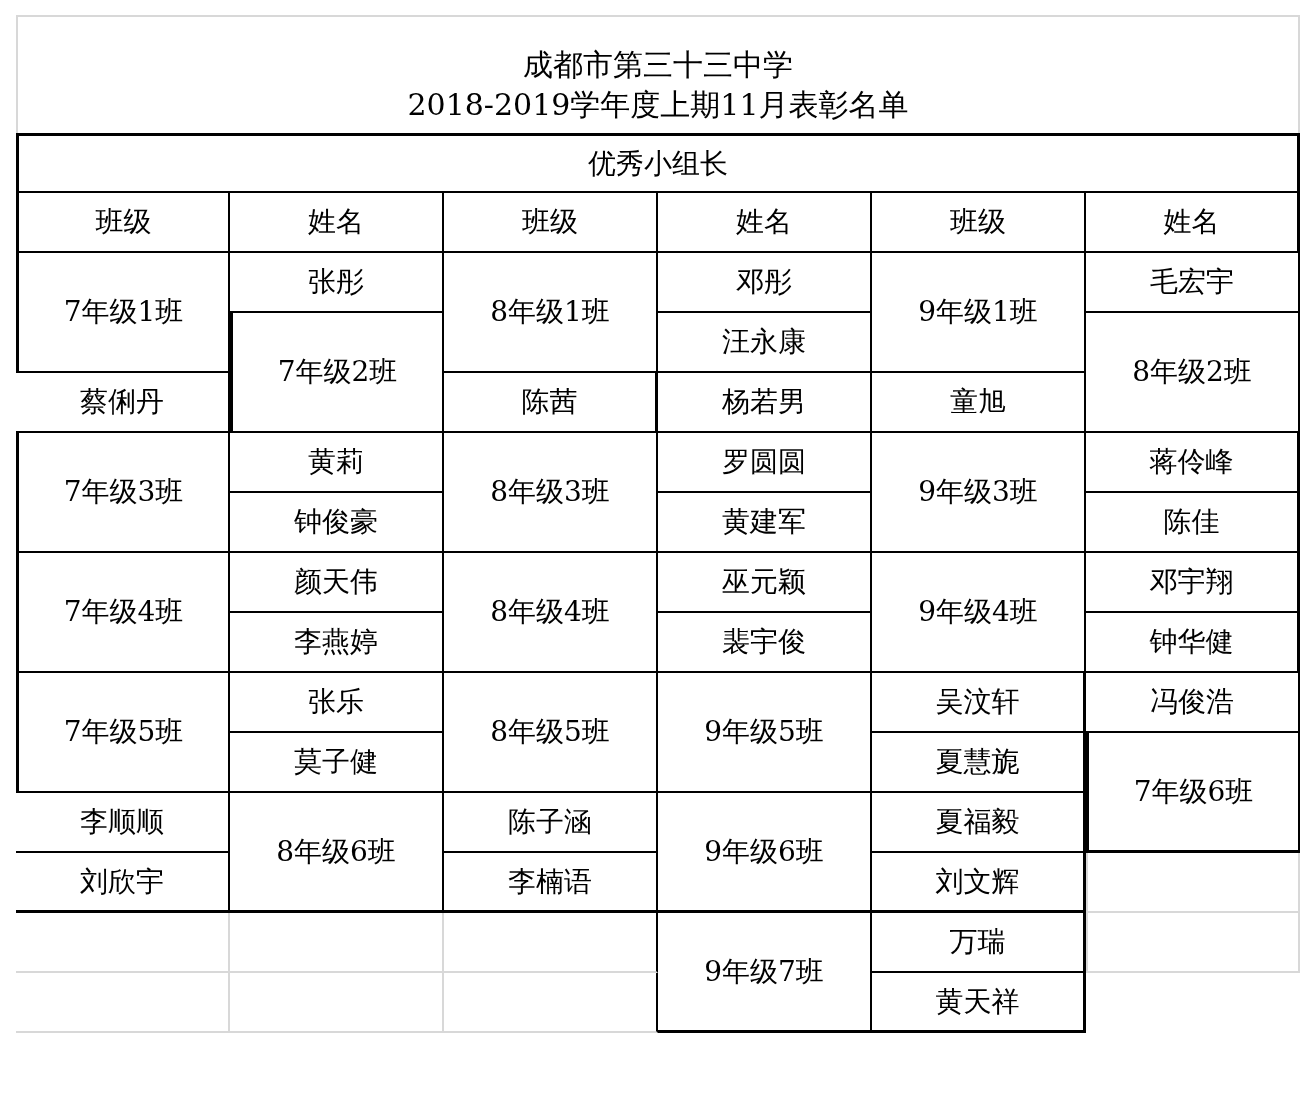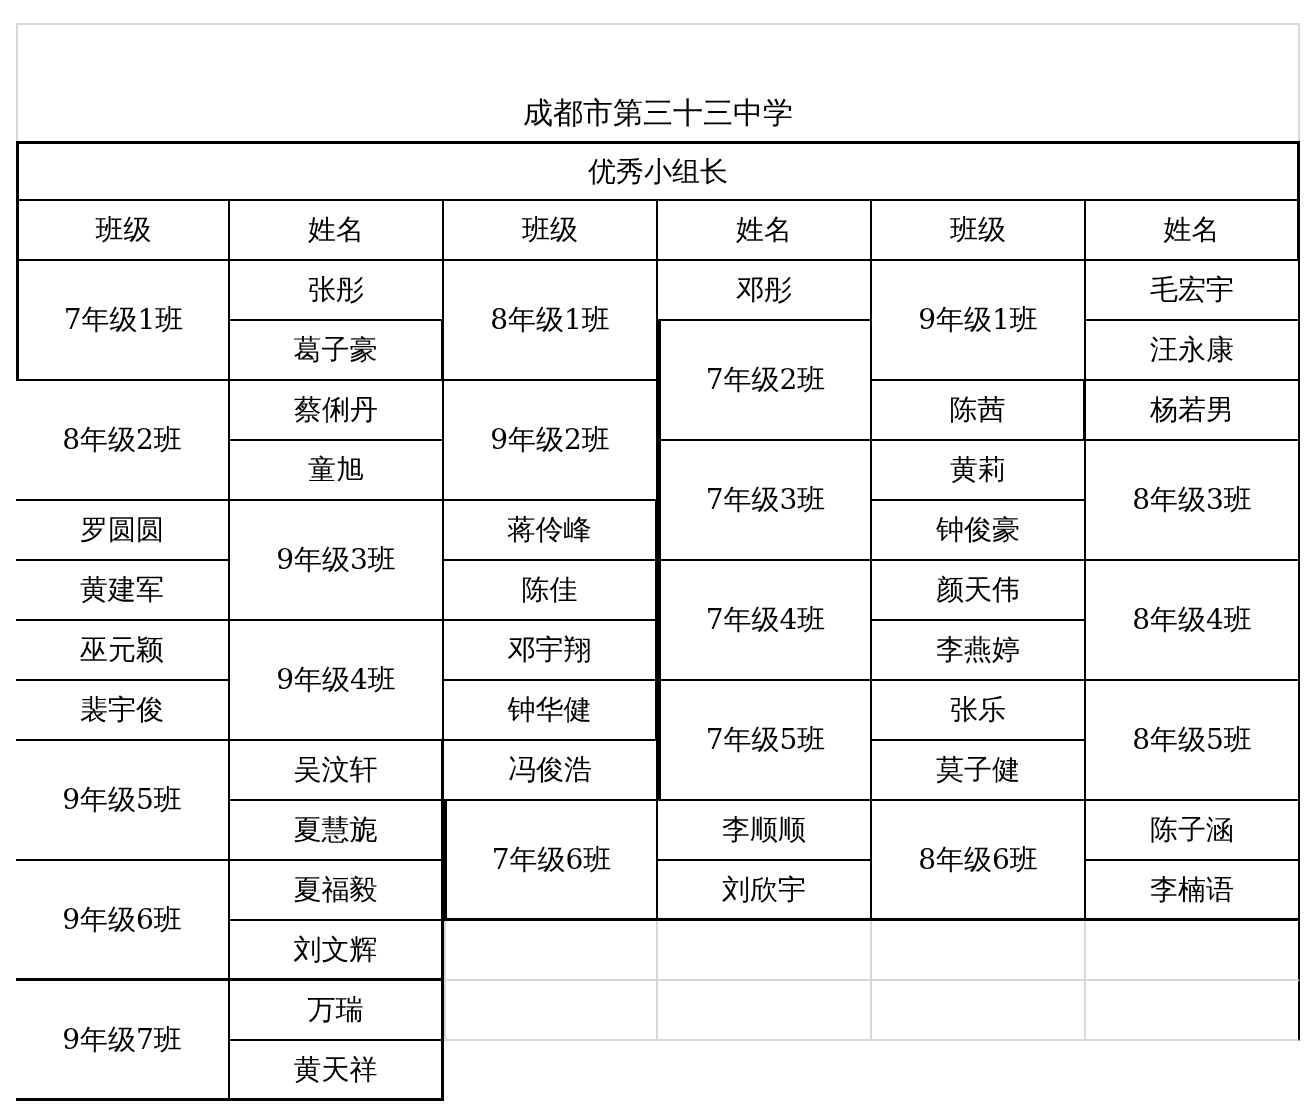--- a/index.html
+++ b/index.html
@@ -14,21 +14,20 @@
   .sheet { position: absolute; left: 16px; top: 15px; width: 1284px; }
 
   
   .title-block {
     height: 118px;
     border: 2px solid #d8d8d8;
     border-bottom: none;
     display: flex; flex-direction: column;
     align-items: center; justify-content: flex-end;
     padding-bottom: 8px;
-    margin-top: 8px;
   }
   .title-line { font-size: 30px; line-height: 40px; white-space: nowrap; }
 
   
   .grid {
     display: grid;
     grid-template-columns: repeat(6, 1fr);
     grid-auto-rows: 60px;
     width: 100%;
   }
@@ -56,46 +55,45 @@
   .gl   { border-left: 2px solid #d8d8d8; }
   .grb  { border-right-color: #000; }
 </style>
 </head>
 <body>
 
 <div class="sheet">
 
   <div class="title-block">
     <div class="title-line">成都市第三十三中学</div>
+    <div class="title-line">2018-2019学年度上期11月表彰名单</div>
   </div>
 
   <div class="grid">
 
     <div class="cell sec">优秀小组长</div>
 
     <div class="cell bl3">班级</div>
     <div class="cell">姓名</div>
     <div class="cell">班级</div>
     <div class="cell">姓名</div>
     <div class="cell">班级</div>
     <div class="cell br3">姓名</div>
 
     <div class="cell span2 bl3">7年级1班</div>
     <div class="cell">张彤</div>
     <div class="cell span2">8年级1班</div>
     <div class="cell">邓彤</div>
     <div class="cell span2">9年级1班</div>
     <div class="cell">毛宏宇</div>
-    <div class="cell br3">葛子豪</div>
 
     <div class="cell span2 bl3">7年级2班</div>
     <div class="cell">汪永康</div>
     <div class="cell span2">8年级2班</div>
     <div class="cell">蔡俐丹</div>
-    <div class="cell span2">9年级2班</div>
     <div class="cell br3">陈茜</div>
     <div class="cell">杨若男</div>
     <div class="cell">童旭</div>
 
     <div class="cell span2 bl3">7年级3班</div>
     <div class="cell">黄莉</div>
     <div class="cell span2">8年级3班</div>
     <div class="cell">罗圆圆</div>
     <div class="cell span2">9年级3班</div>
     <div class="cell br3">蒋伶峰</div>

